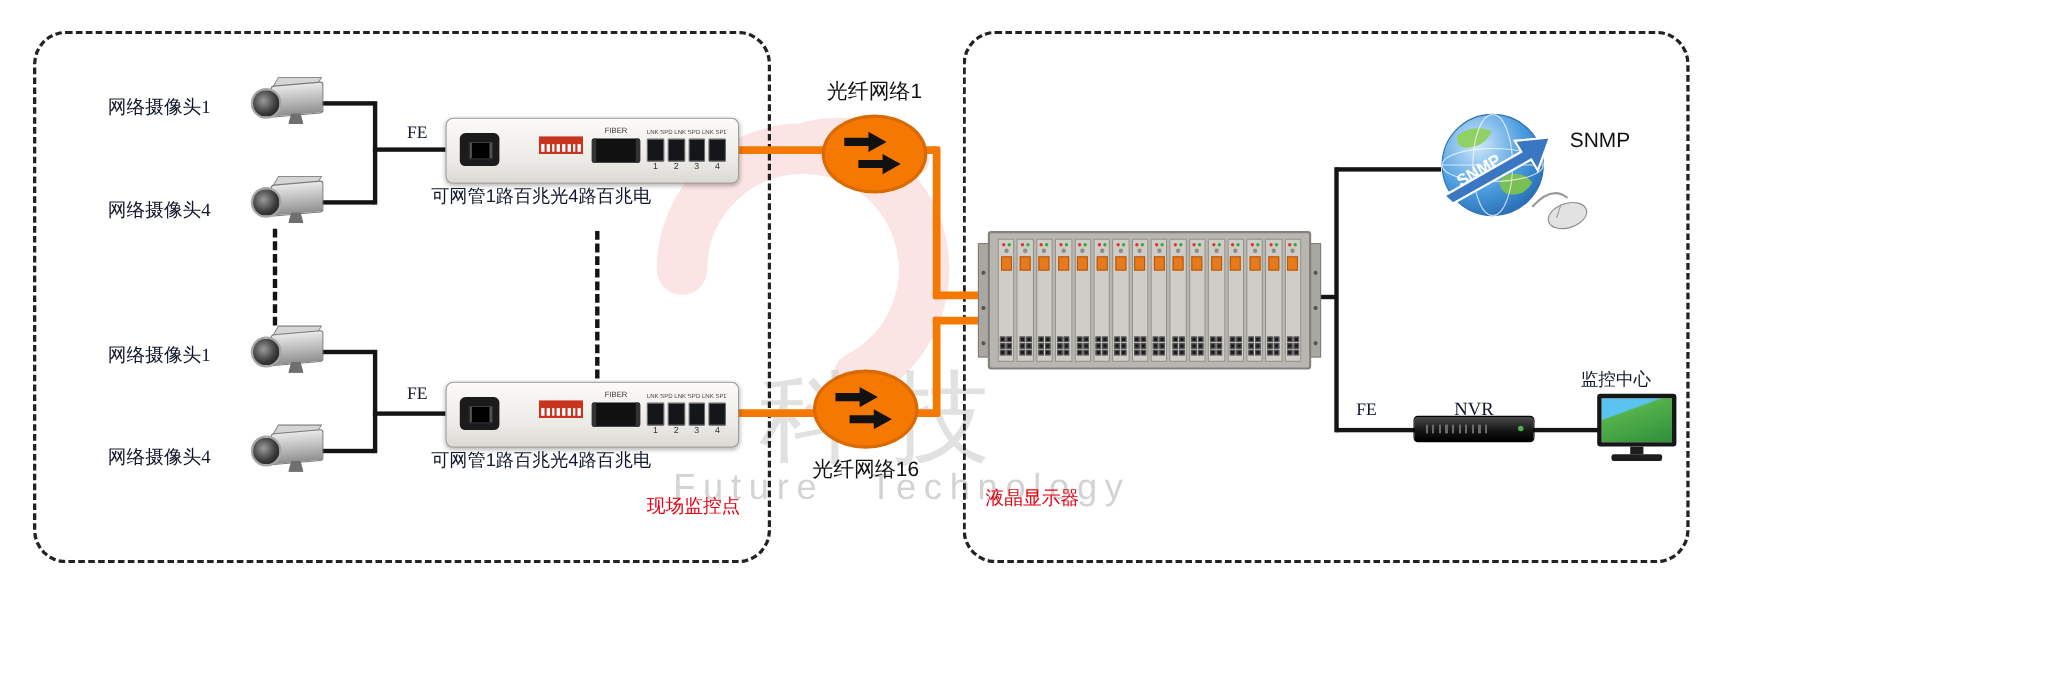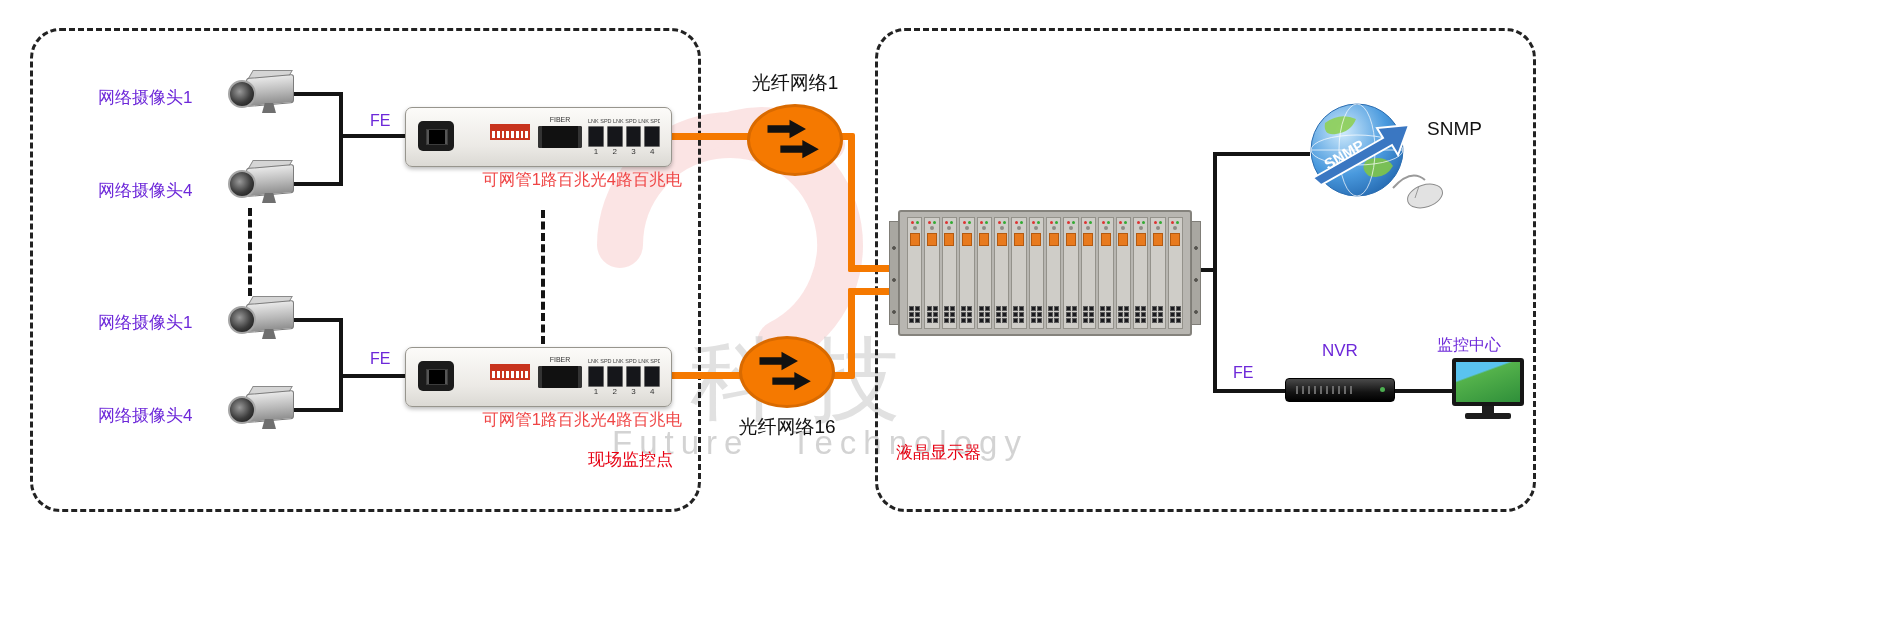--- a/index.html
+++ b/index.html
@@ -16,23 +16,23 @@
   
   .zone{position:absolute;border:3px dashed #222;border-radius:30px;z-index:1;background:transparent;}
   .zone.site{left:30px;top:28px;width:665px;height:478px;}
   .zone.center{left:875px;top:28px;width:655px;height:478px;}
   .zone-label{position:absolute;z-index:4;color:#e60012;font-size:17px;}
   
   .line{position:absolute;background:#141414;z-index:1;}
   .dashv{position:absolute;width:0;border-left:4px dashed #141414;z-index:1;}
   .oline{position:absolute;background:#f57900;z-index:1;border-radius:2px;}
   
-  .lbl{position:absolute;z-index:4;font-size:17px;color:#6d28d9;white-space:nowrap;}
+  .lbl{position:absolute;z-index:4;font-size:17px;color:#0f172a;white-space:nowrap;font-family:Liberation Serif, serif;}
   .fe{font-size:16px;}
-  .cap{position:absolute;z-index:4;text-align:right;font-size:16.5px;line-height:1.38;color:#ef4444;}
+  .cap{position:absolute;z-index:4;text-align:left;font-size:16.5px;line-height:1.38;color:#0f172a;}
   .ring-lbl{position:absolute;z-index:4;text-align:center;font-size:19px;color:#111;width:130px;}
   
   .camera{position:absolute;width:78px;height:50px;z-index:2;}
   .cam-body{position:absolute;left:24px;top:6px;width:46px;height:27px;
             background:linear-gradient(180deg,#e8e8e8,#b9b9b9 55%,#8f8f8f);
             border:1px solid #7c7c7c;border-radius:3px;transform:skewY(-5deg);}
   .cam-top{position:absolute;left:28px;top:0px;width:38px;height:8px;background:#d5d5d5;border:1px solid #8a8a8a;transform:skewX(-30deg);}
   .cam-lens{position:absolute;left:6px;top:10px;width:24px;height:24px;border-radius:50%;
             background:radial-gradient(circle at 40% 40%,#9a9a9a,#3c3c3c 55%,#101010);
             border:2px solid #a6a6a6;}
@@ -526,21 +526,21 @@
   <path d="M18 80 L88 40 L82 30 L114 27 L103 57 L97 47 L26 87 Z" fill="#3a77c2" stroke="#fff" stroke-width="2"></path>
   <text x="33" y="72" transform="rotate(-30 33 72)" font-size="15" font-weight="bold" fill="#fff">SNMP</text>
   <path d="M98 90 q18 -20 32 -8" fill="none" stroke="#9a9a9a" stroke-width="2"></path>
   <g>
     <ellipse cx="130" cy="98" rx="18" ry="11" fill="#e2e2e2" stroke="#8b8b8b" transform="rotate(-18 130 98)"></ellipse>
     <line x1="124" y1="88" x2="120" y2="100" stroke="#999"></line>
   </g>
 </svg>
 <div class="snmp-name">SNMP</div>
 
-<div class="lbl" style="left:1322px;top:341px">NVR</div>
+<div class="lbl" style="left:1322px;top:362px">NVR</div>
 <div class="nvr">
   <div class="nvr-vents"></div>
   <i class="nvr-led"></i>
 </div>
 
 <div class="lbl" style="left:1437px;top:335px;font-size:16px">监控中心</div>
 <div class="monitor">
   <div class="mon-screen"></div>
   <div class="mon-neck"></div>
   <div class="mon-base"></div>

